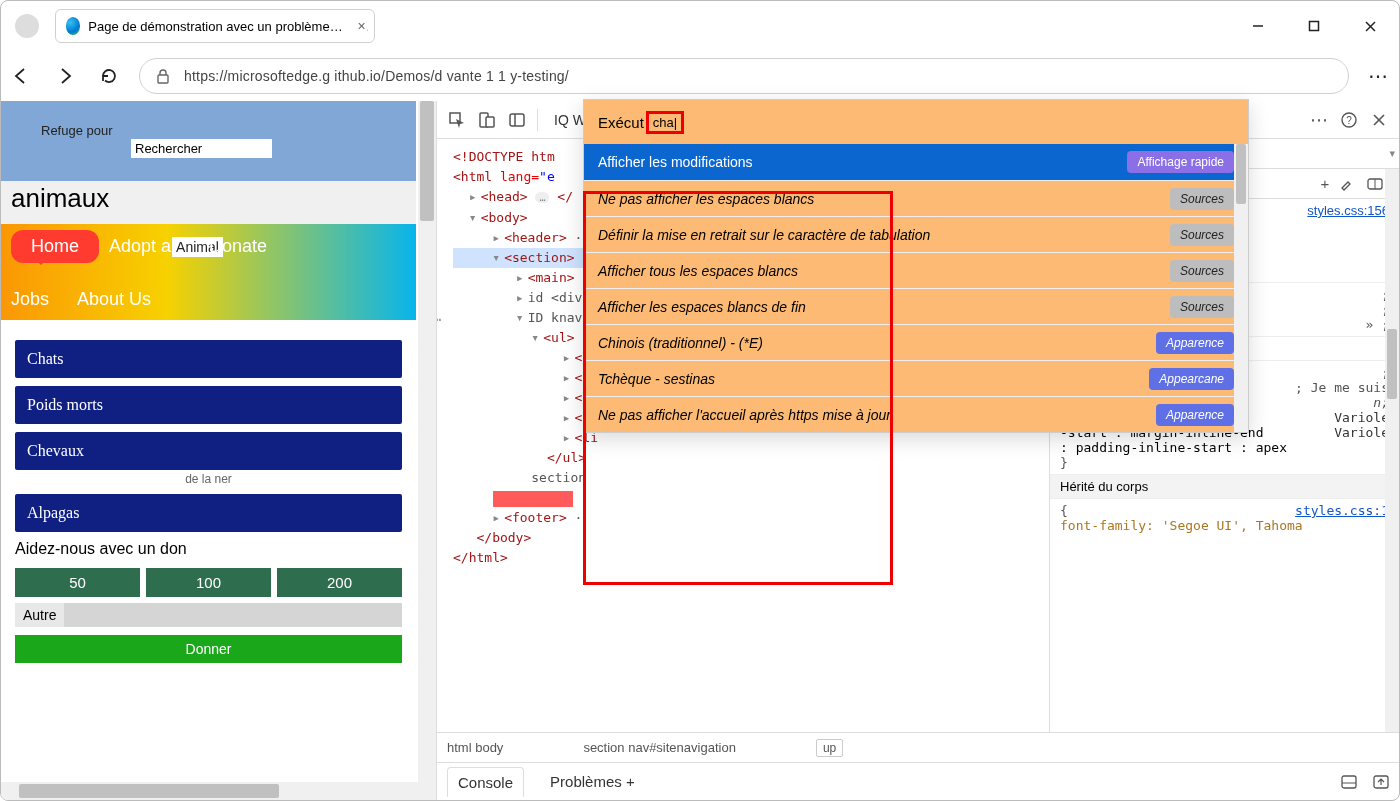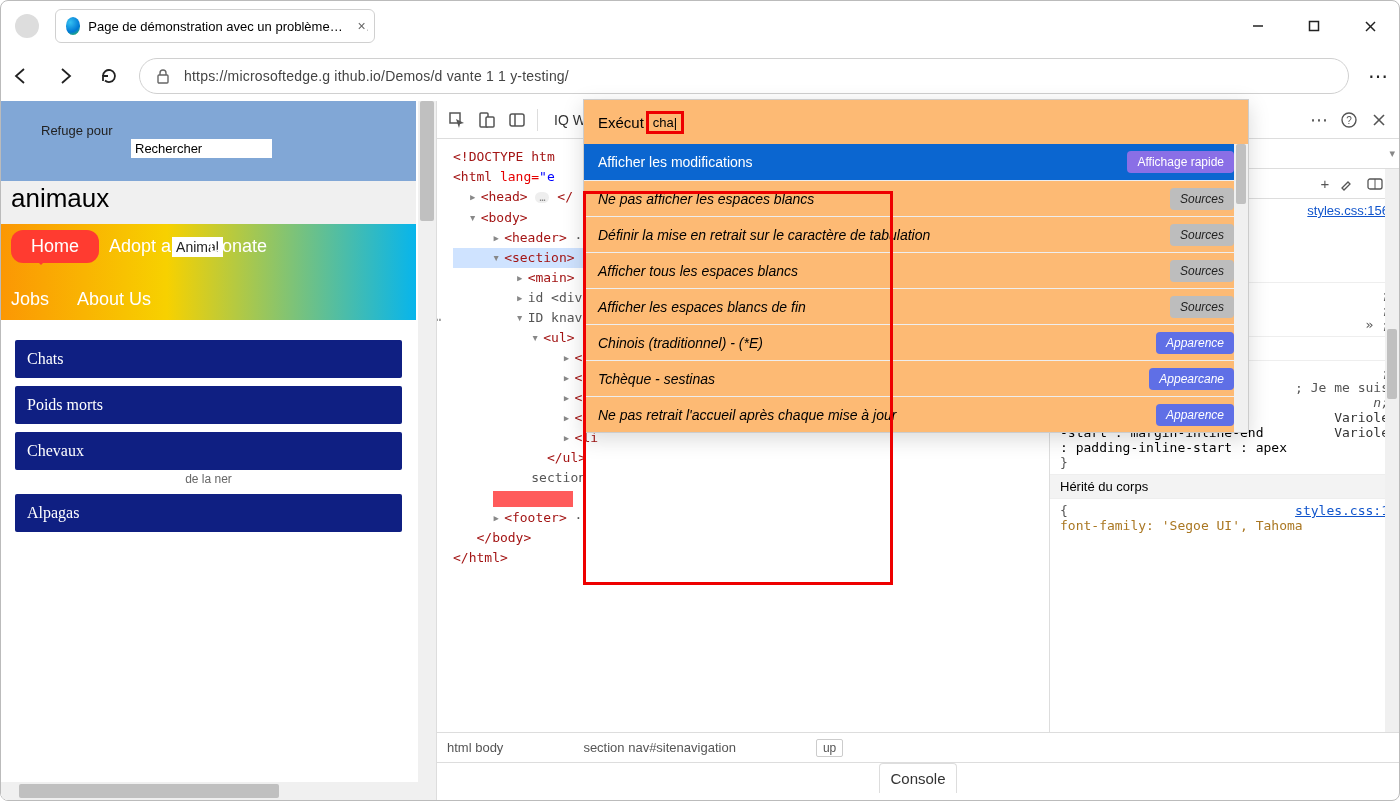--- a/index.html
+++ b/index.html
@@ -86,21 +86,21 @@
   .sp-top { height:30px; border-bottom:1px solid #ddd; display:flex; align-items:center; padding-right:4px;}
   .sp-top .fill {flex:1;}
   .sp-top .ico {width:28px;font-size:15px;text-align:center;color:#555;}
   .sp-section { padding:4px 10px; color:#555;}
   .sp-section a { color:#1155cc; text-decoration:underline; float:right;}
   .sp-section .errw { color:#000;}
   .sp-section .variole { float:right; color:#333;}
   .herit { padding:4px 10px; background:#f3f3f3; border-top:1px solid #eee; border-bottom:1px solid #eee;}
   .mono { font-family:Consolas,monospace; font-size:13px;}
 
-  .drawer { height:38px; border-top:1px solid #ddd; display:flex; align-items:center; padding:0 10px; gap:16px;flex-direction:column;}
+  .drawer { height:38px; border-top:1px solid #ddd; display:flex; align-items:center; padding:0 10px; gap:16px;}
   .drawer .tabi { font-size:15px; padding:6px 10px; color:#333;}
   .drawer .tabi.active { border:1px solid #ddd; border-bottom:none; border-radius:4px 4px 0 0;}
   .drawer .sp { flex:1;}
   .drawer .dico { font-size:16px; color:#555;}
 
   
   .palette { position:absolute; top:98px; left:582px; width:666px; background:#fdba74; border:1px solid #ccc; box-shadow:0 6px 20px rgba(0,0,0,.15); z-index:50; }
   .palette .prow { height:36px; display:flex; align-items:center; padding:0 14px; font-size:14px;}
   .palette .searchrow { height:44px;}
   .palette .badge { font-size:12px; padding:4px 10px; border-radius:4px; margin-left:auto;}
@@ -194,20 +194,33 @@
         <div style="width:100%;height:0;"></div>
         <div class="job">Jobs</div>
         <div class="about">About Us</div>
       </div>
       <div class="list">
         <div class="pill">Chats</div>
         <div class="pill">Poids morts</div>
         <div class="pill">Chevaux</div>
         <div class="dela">de la ner</div>
         <div class="pill">Alpagas</div>
+      </div>
+      <div class="donsec">
+        <h3>Aidez-nous avec un don</h3>
+        <div class="donamts">
+          <div class="donbtn">50</div>
+          <div class="donbtn">100</div>
+          <div class="donbtn">200</div>
+        </div>
+        <div class="autre">
+          <div class="lbl">Autre</div>
+          <div class="inp"></div>
+        </div>
+        <div class="donner">Donner</div>
       </div>
       <div class="hscroll">
           <div class="thumb"></div>
         </div>
     </div>
     <div class="page-scroll">
         <div class="thumb"></div>
       </div>
   </div>
 
@@ -429,21 +442,21 @@
       </div>
       <div class="prow">
         <span>Chinois (traditionnel) - (*E)</span>
         <span class="badge b-blue">Apparence</span>
       </div>
       <div class="prow">
         <span>Tchèque - sestinas</span>
         <span class="badge b-blue">Appearcane</span>
       </div>
       <div class="prow">
-        <span>Ne pas retrait l'accueil après chaque mise à jour</span>
+        <span>Ne pas afficher l'accueil après https mise à jour</span>
         <span class="badge b-blue">Apparence</span>
       </div>
     </div>
   <div class="pscroll">
       <div class="pthumb"></div>
     </div>
 </div>
 
 <div class="redhi list"></div>
 

